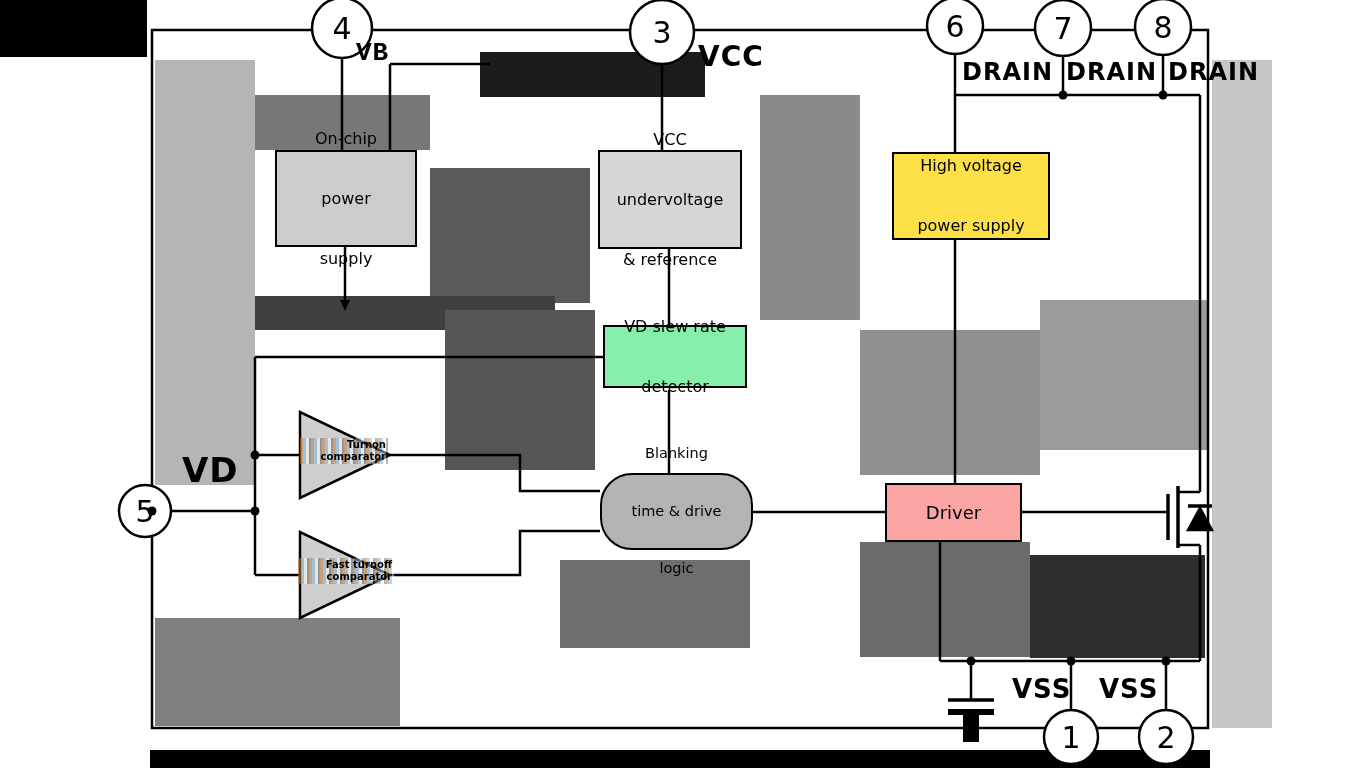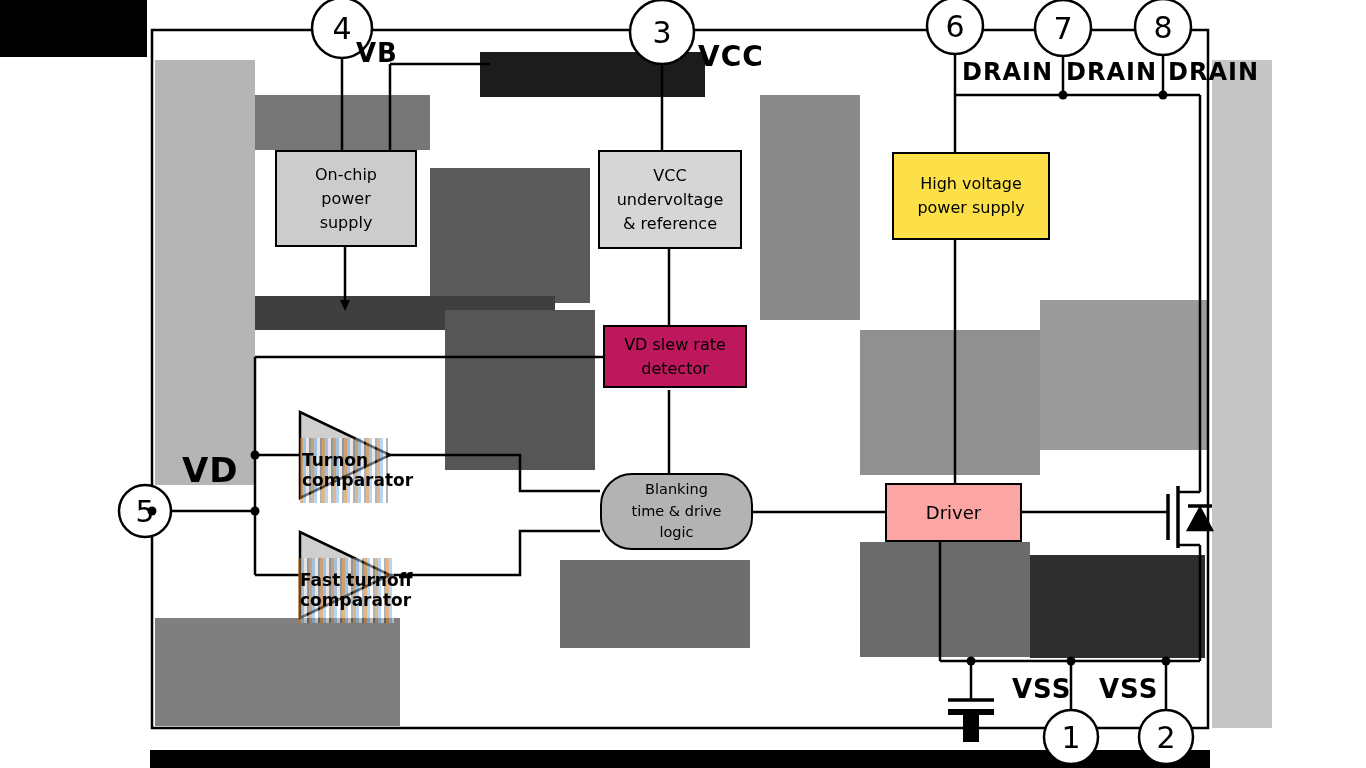--- a/index.html
+++ b/index.html
@@ -2,25 +2,25 @@
 <html><head>
 <meta charset="utf-8">
 <style>
   html,body{margin:0;padding:0;background:#fff;}
   .frame{position:relative;width:1366px;height:768px;background:#ffffff;overflow:hidden;
          font-family:"DejaVu Sans",sans-serif;color:#000;}
   .artifact{position:absolute;z-index:1;}
   svg.wiring{position:absolute;left:0;top:0;z-index:2;}
   .blk{position:absolute;z-index:3;border:2px solid #000;box-sizing:border-box;
        display:flex;flex-direction:column;align-items:center;justify-content:center;
-       text-align:center;font-size:16px;}
+       text-align:center;font-size:16px;gap:36px;}
   .blk .bline{line-height:1.5;white-space:nowrap;}
   .pin-label{position:absolute;z-index:3;font-weight:bold;letter-spacing:1px;white-space:nowrap;}
-  .tri-label{position:absolute;z-index:3;text-align:left;font-size:17px;font-weight:bold;
-       line-height:1.2;white-space:nowrap;padding:12px 2px;
+  .tri-label{position:absolute;z-index:3;text-align:right;font-size:10px;font-weight:bold;
+       line-height:1.2;white-space:nowrap;padding:1px 2px;
        background:repeating-linear-gradient(90deg,
          rgba(199,123,42,.55) 0 3px, rgba(122,180,232,.55) 3px 6px,
          rgba(255,255,255,.45) 6px 9px, rgba(40,40,40,.35) 9px 11px);}
 </style>
 </head>
 <body>
 
 <div class="frame">
 
   <div class="artifact" style="left:0;top:0;width:147px;height:57px;background:#000;"></div>
@@ -126,21 +126,21 @@
       <text x="662" y="43">3</text>
       <text x="955" y="37">6</text>
       <text x="1063" y="39">7</text>
       <text x="1163" y="38">8</text>
       <text x="145" y="522">5</text>
       <text x="1071" y="748">1</text>
       <text x="1166" y="748">2</text>
     </g>
   </svg>
 
-  <div class="pin-label" style="left:356px;top:38px;font-size:26px;">VB</div>
+  <div class="pin-label" style="left:356px;top:38px;font-size:26px;font-family:Liberation Mono, monospace;">VB</div>
   <div class="pin-label" style="left:698px;top:40px;font-size:28px;">VCC</div>
   <div class="pin-label" style="left:962px;top:58px;font-size:24px;">DRAIN</div>
   <div class="pin-label" style="left:1066px;top:58px;font-size:24px;">DRAIN</div>
   <div class="pin-label" style="left:1168px;top:58px;font-size:24px;">DRAIN</div>
   <div class="pin-label" style="left:182px;top:450px;font-size:34px;">VD</div>
   <div class="pin-label" style="left:1012px;top:674px;font-size:26px;">VSS</div>
   <div class="pin-label" style="left:1099px;top:674px;font-size:26px;">VSS</div>
 
   <div class="blk" style="left:275px;top:150px;width:142px;height:97px;background:#cccccc;">
     <div class="bline">On-chip</div>
@@ -152,21 +152,21 @@
     <div class="bline">VCC</div>
     <div class="bline">undervoltage</div>
     <div class="bline">&amp; reference</div>
   </div>
 
   <div class="blk" style="left:892px;top:152px;width:158px;height:88px;background:#fde047;">
     <div class="bline">High voltage</div>
     <div class="bline">power supply</div>
   </div>
 
-  <div class="blk" style="left:603px;top:325px;width:144px;height:63px;background:#be185d;">
+  <div class="blk" style="left:603px;top:325px;width:144px;height:63px;background:#86efac;">
     <div class="bline">VD slew rate</div>
     <div class="bline">detector</div>
   </div>
 
   <div class="blk" style="left:600px;top:473px;width:153px;height:77px;background:#b3b3b3;font-size:14.5px;border-radius:32px;">
     <div class="bline">Blanking</div>
     <div class="bline">time &amp; drive</div>
     <div class="bline">logic</div>
   </div>
 

